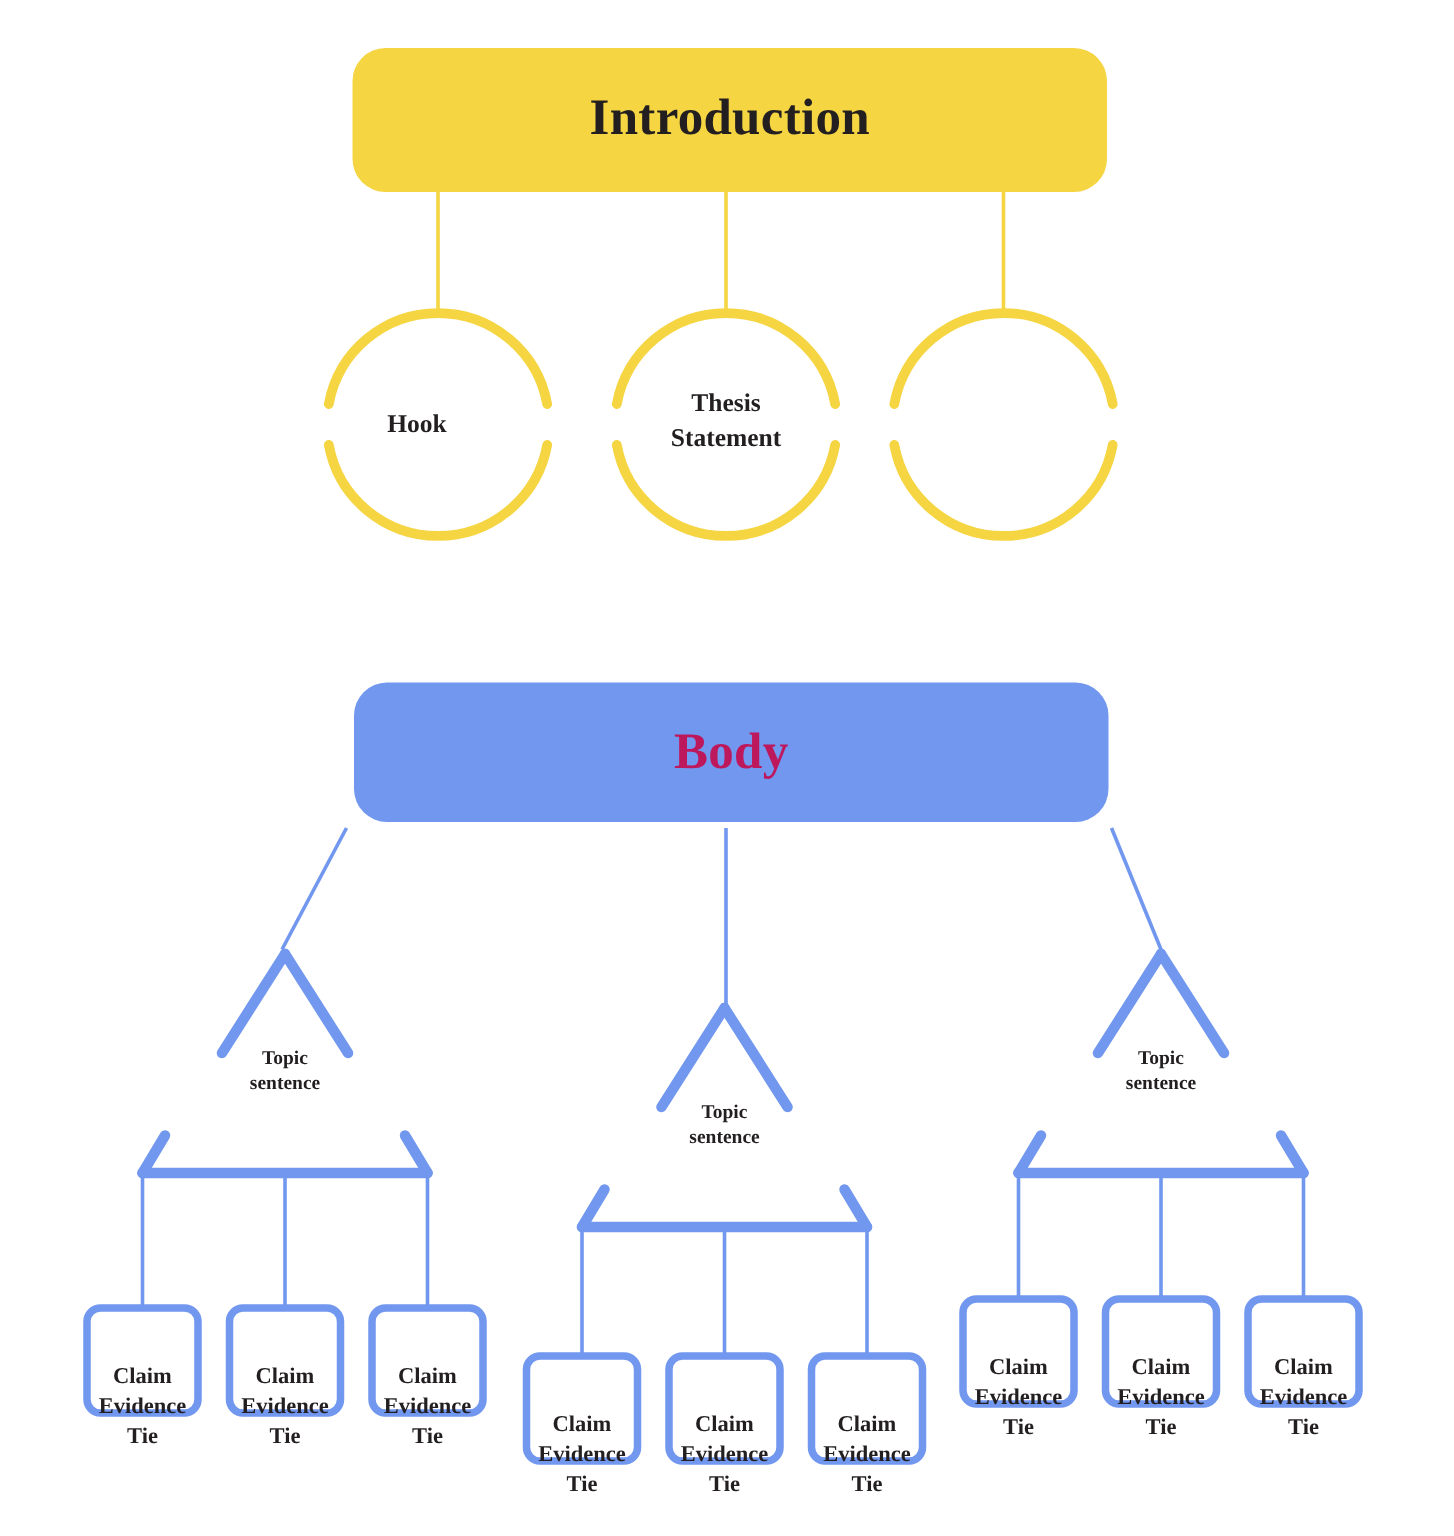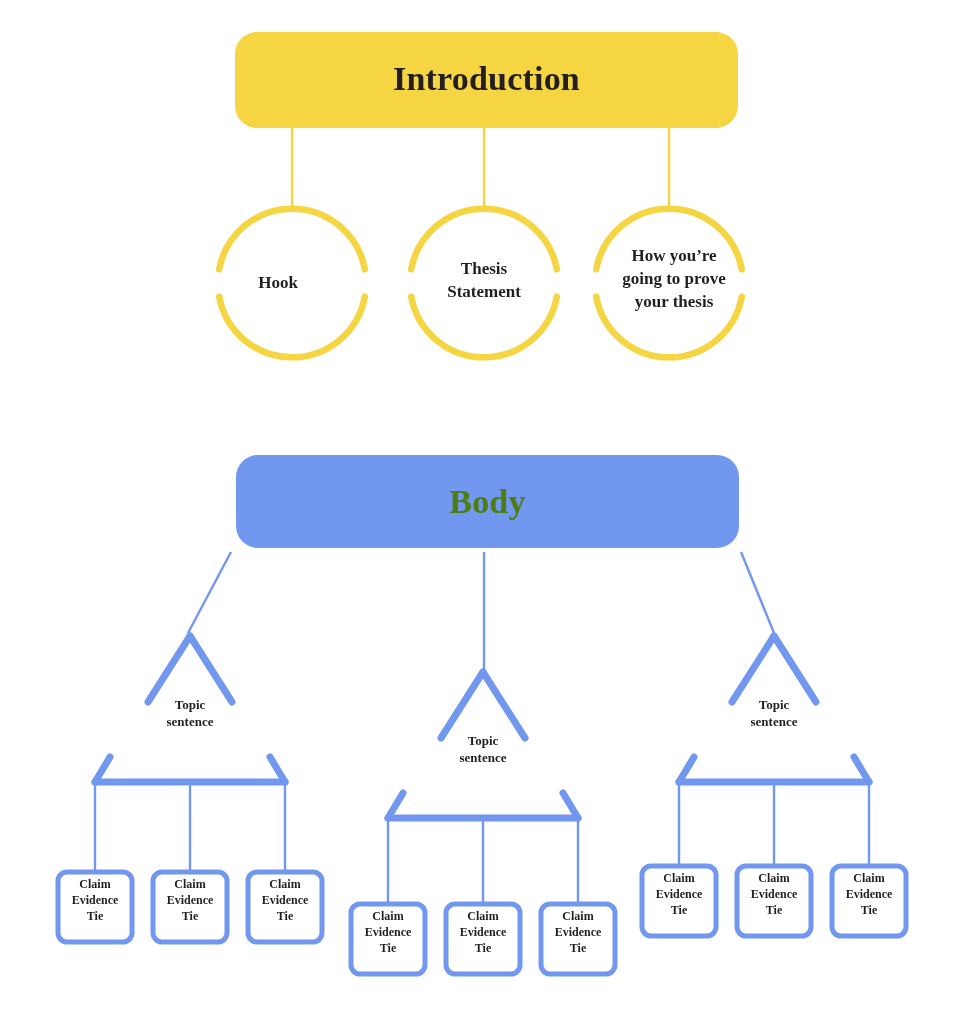--- a/index.html
+++ b/index.html
@@ -47,21 +47,21 @@
   #intro-banner-label {
     left: 235px;
     top: 60px;
     width: 503px;
     color: #231f20;
   }
   #body-banner-label {
     left: 236px;
     top: 483px;
     width: 503px;
-    color: #4d7c0f;
+    color: #be185d;
   }
 
   
   .circle-label {
     font-size: 17px;
     line-height: 1.35;
   }
   #circle-label-0 { left: 203px; top: 272px; width: 150px; }
   #circle-label-1 { left: 409px; top: 258px; width: 150px; }
   #circle-label-2 { left: 595px; top: 245px; width: 158px; }
@@ -70,22 +70,23 @@
   .triangle-label {
     font-size: 13px;
     line-height: 1.28;
   }
   #triangle-label-0 { left: 110px; top: 697px; width: 160px; }
   #triangle-label-1 { left: 403px; top: 733px; width: 160px; }
   #triangle-label-2 { left: 694px; top: 697px; width: 160px; }
 
   
   .claim-label {
-    font-size: 12px;
+    font-size: 15px;
     line-height: 1.32;
+    margin-top: 32px;
   }
 </style>
 </head>
 <body>
 
 <div id="canvas">
 
   <svg id="diagram-shapes" viewBox="0 0 969 1024">
 
     <rect x="235" y="32" width="503" height="96" rx="22" ry="22" fill="#F5D542"></rect>
@@ -166,23 +167,20 @@
 
   <div class="label banner-label" id="intro-banner-label">Introduction</div>
 
   <div class="label banner-label" id="body-banner-label">Body</div>
 
   <div class="label circle-label" id="circle-label-0">Hook</div>
 
   <div class="label circle-label" id="circle-label-1">Thesis
 Statement</div>
 
-  <div class="label circle-label" id="circle-label-2">How you’re
-going to prove
-your thesis</div>
 
   <div class="label triangle-label" id="triangle-label-0">Topic
 sentence</div>
 
   <div class="label triangle-label" id="triangle-label-1">Topic
 sentence</div>
 
   <div class="label triangle-label" id="triangle-label-2">Topic
 sentence</div>
 

